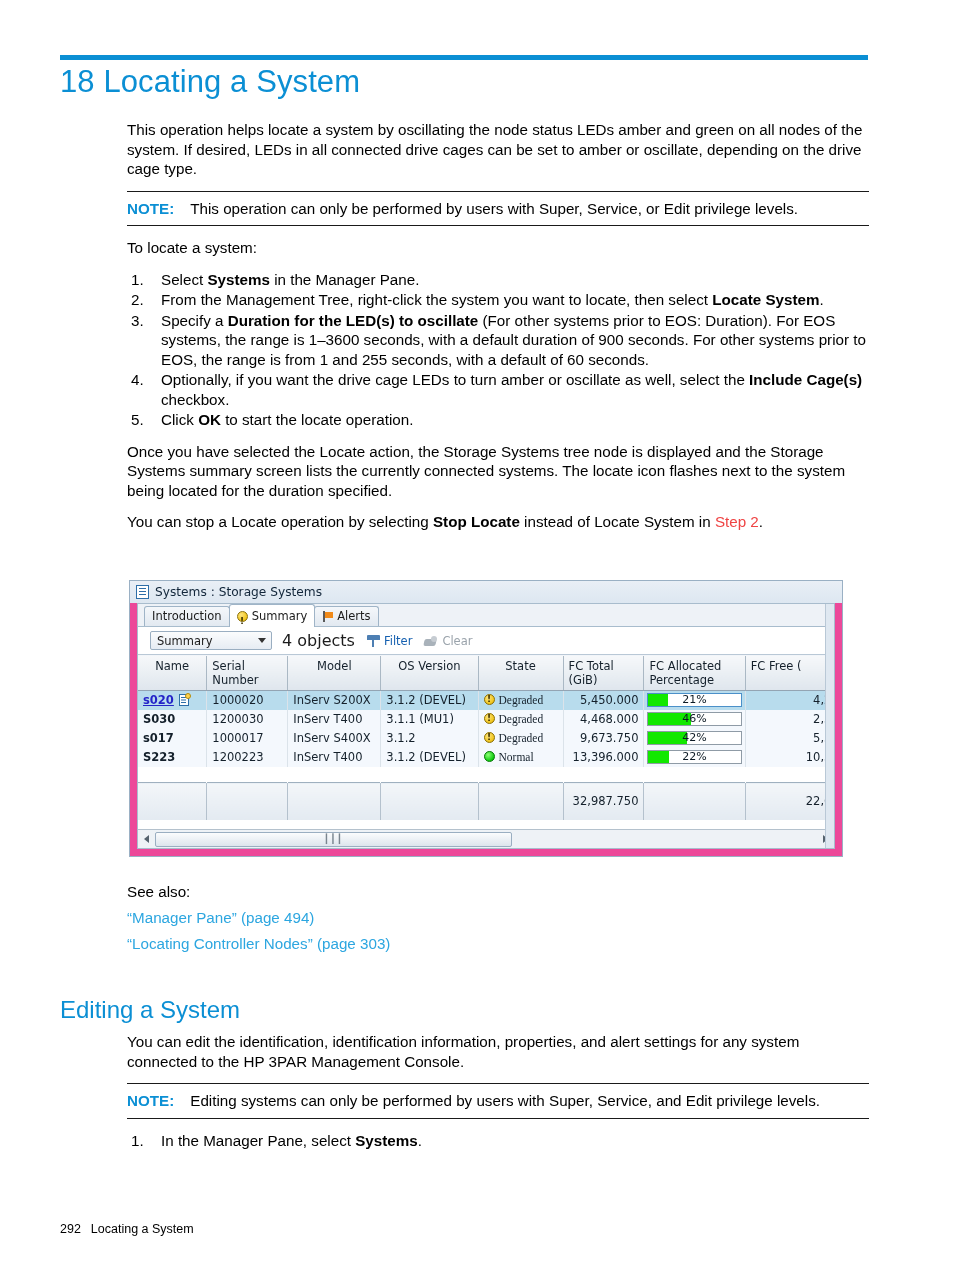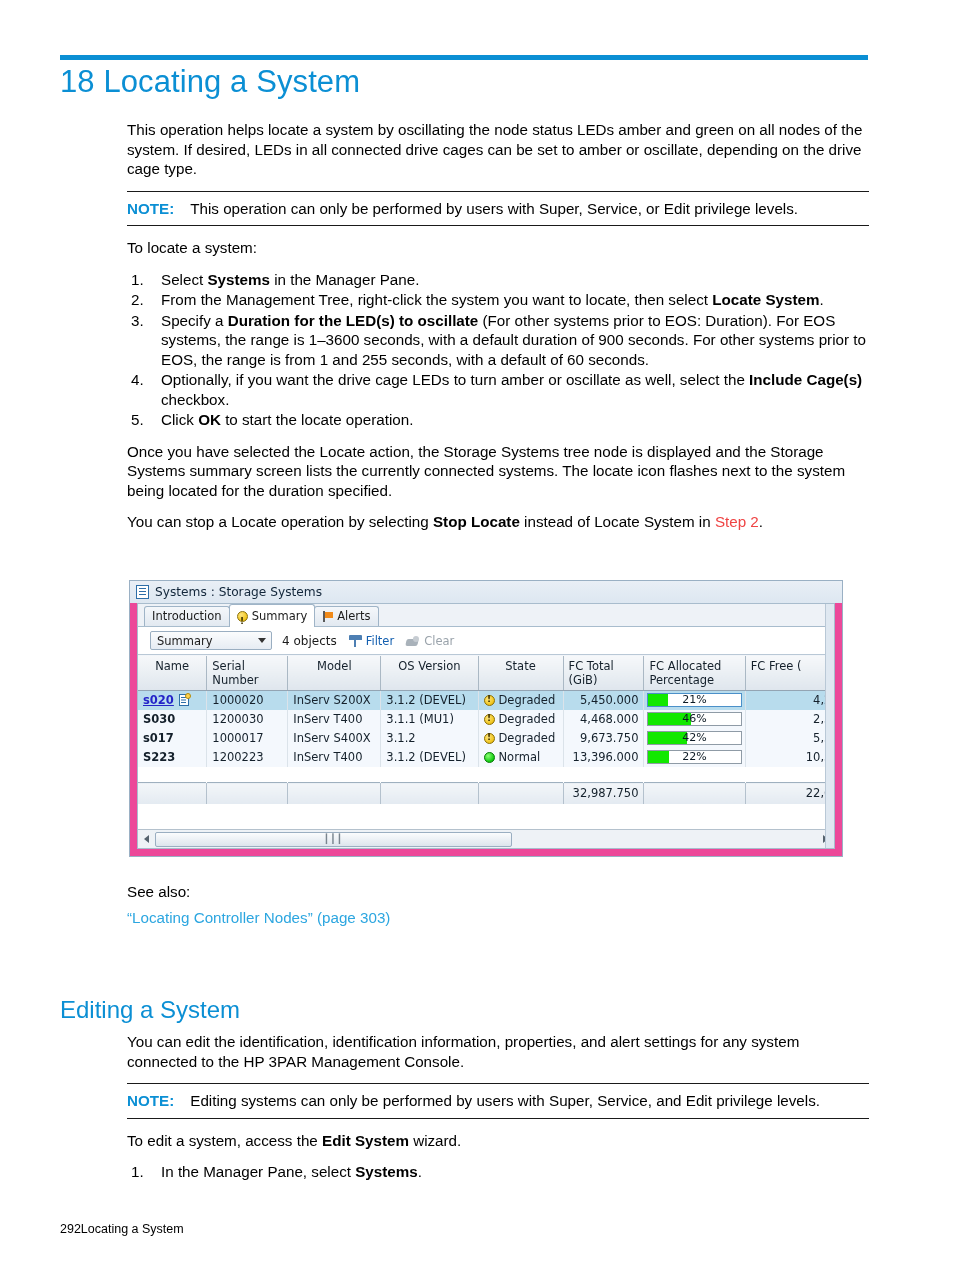--- a/index.html
+++ b/index.html
@@ -117,21 +117,21 @@
 
   
   .footer {
     position: absolute;
     left: 60px;
     top: 1222px;
     font-size: 12.5px;
     color: #000;
     white-space: nowrap;
   }
-  .footer .pg { }
+  .footer .pg { margin-right: 10px; }
 
   
   .shot {
     position: absolute;
     left: 129px;
     top: 580px;
     width: 714px;
     height: 277px;
     background: #ec4899;
     border: 1px solid #9ab0c4;
@@ -289,21 +289,21 @@
     padding: 0 5px 0 6px;
     font-size: 11.5px;
     border-radius: 2px;
   }
   .caret-down {
     width: 0; height: 0;
     border-left: 4.5px solid transparent;
     border-right: 4.5px solid transparent;
     border-top: 5px solid #333;
   }
-  .objcount { margin-left: 10px; font-size: 12px; white-space: nowrap; }
+  .objcount { margin-left: 10px; font-size: 16px; white-space: nowrap; }
   .tb-item {
     margin-left: 12px;
     display: flex;
     align-items: center;
     white-space: nowrap;
     font-size: 11.5px;
   }
   .tb-item.link-blue { color: #1560b0; }
   .tb-item.disabled { color: #9aa3ab; align-items: flex-end; }
   .filter-ico {
@@ -415,21 +415,21 @@
   .locate-ico s {
     position: absolute; right: -1px; top: -1px;
     width: 6px; height: 6px;
     border-radius: 50%;
     background: #ffd24d;
     border: 1px solid #b58a0a;
     box-sizing: border-box;
     display: block;
   }
 
-  .state-cell { display: flex; align-items: center; gap: 4px; }
+  .state-cell { display: flex; gap: 4px; font-family: Liberation Serif, serif; }
 
   .pbar {
     position: relative;
     height: 14px;
     background: #ffffff;
     border: 1px solid #8f9ba6;
     box-sizing: border-box;
     overflow: hidden;
   }
   tr.row.sel .pbar { border-color: #4b90c9; }
@@ -446,21 +446,21 @@
     font-size: 11px;
     color: #0d1a24;
   }
 
   tr.blankrow td { background: #ffffff; border-right: 1px solid #ffffff; height: 16px; }
 
   tr.totals td {
     background: linear-gradient(#f3f6f9, #e3eaf1);
     border-top: 1px solid #9fb0bf;
     border-right: 1px solid #b4c1cd;
-    height: 21px;
+    height: 37px;
     font-size: 11.5px;
   }
 
   
   .hscroll {
     position: absolute;
     left: 0; right: 0; bottom: 0;
     height: 19px;
     background: #eef2f6;
     border-top: 1px solid #b4c1cd;
@@ -715,33 +715,33 @@
             <span class="tri-r"></span>
           </div>
       </div>
 
       <div class="vgutter"></div>
     </div>
   </div>
 
   <div class="body-col" style="top:879px;">
     <p class="seealso-line">See also:</p>
+    <p class="seealso-line linkline">“Manager Pane” (page 494)</p>
     <p class="seealso-line linkline">“Locating Controller Nodes” (page 303)</p>
   </div>
 
   <div class="section-h1" style="top:996px;">Editing a System</div>
 
   <div class="body-col" style="top:1032px;">
     <p class="para">You can edit the identification, identification information, properties, and alert settings for any system connected to the HP 3PAR Management Console.</p>
 
     <div class="note">
       <span class="note-label">NOTE:</span><span class="note-text">Editing systems can only be performed by users with Super, Service, and Edit privilege levels.</span>
     </div>
 
-    <p class="para"><span>To edit a system, access the </span><span class="b">Edit System</span><span> wizard.</span></p>
 
     <ol class="steps" id="editing-steps">
         <li><span class="num">1.</span><span>In the Manager Pane, select </span><span class="b">Systems</span><span>.</span></li>
       </ol>
   </div>
 
   <div class="footer">
     <span class="pg">292</span><span>Locating a System</span>
   </div>
 

